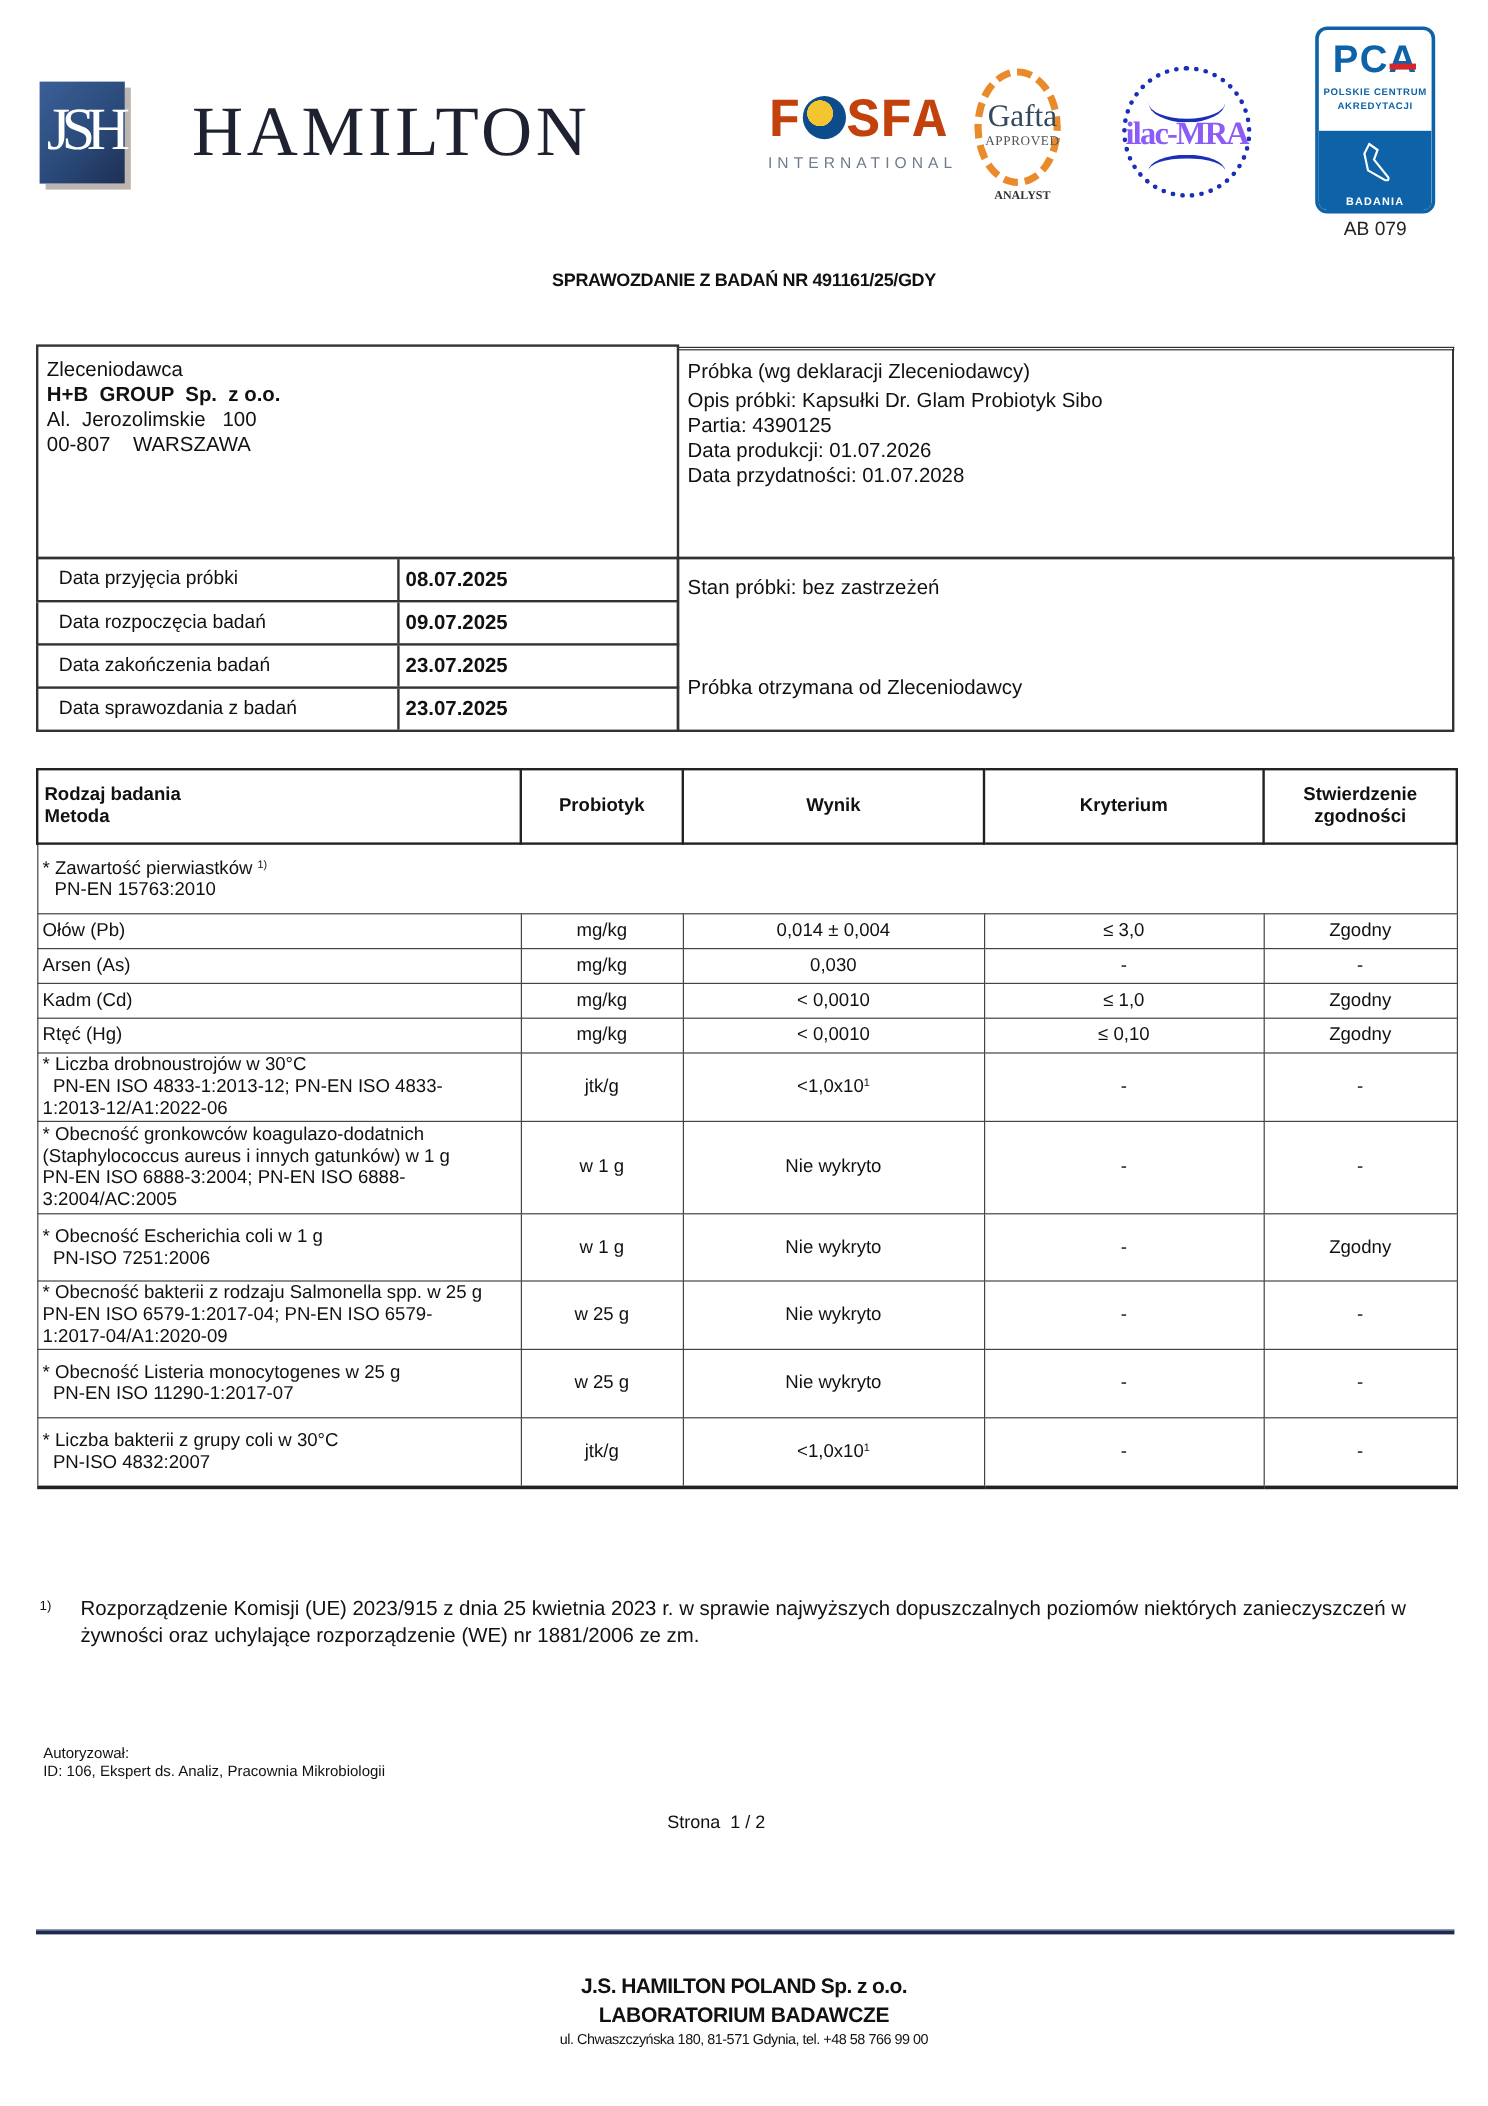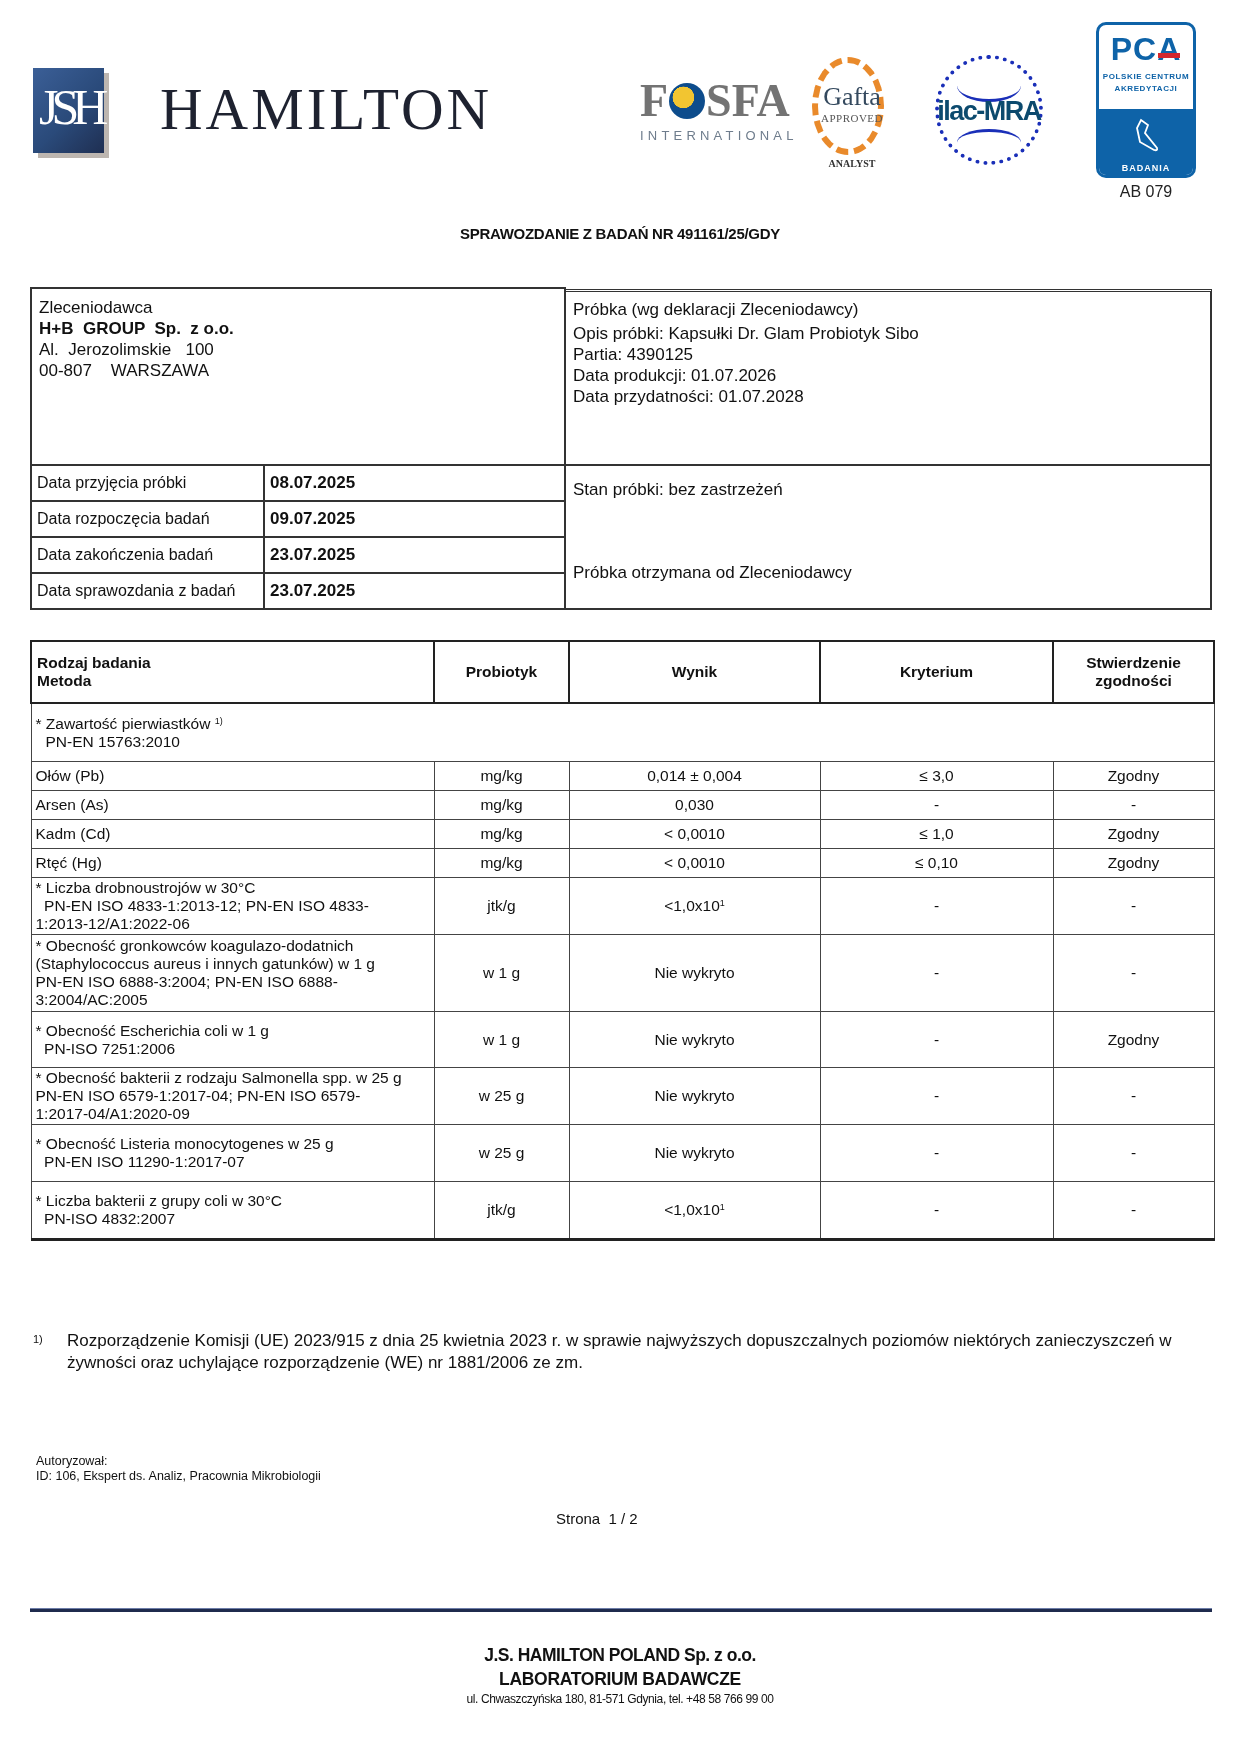--- a/index.html
+++ b/index.html
@@ -5,35 +5,35 @@
   html, body { margin: 0; padding: 0; background: #ffffff; }
   body { width: 1240px; height: 1755px; position: relative; font-family: "Liberation Sans", sans-serif; color: #111; overflow: hidden; }
   .abs { position: absolute; }
 
   
   .jsh-box { left: 33px; top: 68px; width: 71px; height: 85px; background: linear-gradient(135deg, #3b5f97 0%, #2a4a7a 55%, #1f2f52 100%); box-shadow: 5px 5px 0 #bdb6b0; }
   .jsh-box span { position: absolute; left: 6px; top: 14px; font-family: "Liberation Serif", serif; font-size: 50px; color: #fff; letter-spacing: -7px; line-height: 1; }
   .hamilton { left: 144px; top: 80px; font-family: "Liberation Serif", serif; font-size: 59px; color: #1e2230; letter-spacing: 3px; line-height: 1; margin-left: 16px; }
 
   .fosfa { left: 640px; top: 78px; width: 160px; }
-  .fosfa .big { font-family: Liberation Serif, serif; font-weight: bold; font-size: 46px; color: #737373; letter-spacing: 0px; line-height: 1; }
+  .fosfa .big { font-family: Liberation Mono, monospace; font-weight: bold; font-size: 46px; color: #c2410c; letter-spacing: 0px; line-height: 1; }
   .fosfa .big .globe { display:inline-block; width: 36px; height: 36px; border-radius: 50%; background: radial-gradient(circle at 40% 40%, #f2c531 0%, #f2c531 35%, #0d4c8c 36%, #0d4c8c 100%); vertical-align: -3px; margin: 0 1px; }
   .fosfa .small { font-size: 13px; letter-spacing: 4.2px; color: #6e7c8c; margin-top: 4px; }
 
   .gafta { left: 812px; top: 57px; width: 80px; height: 112px; }
   .gafta .ring { position: absolute; left: 0; top: 0; width: 72px; height: 98px; border: 6px dashed #e98a2b; border-radius: 50%; box-sizing: border-box; }
   .gafta .t1 { position: absolute; left: 0; width: 80px; top: 25px; text-align: center; font-family: "Liberation Serif", serif; font-size: 26px; color: #34495e; }
   .gafta .t2 { position: absolute; left: 0; width: 80px; top: 55px; text-align: center; font-family: "Liberation Serif", serif; font-size: 11px; color: #555; letter-spacing: 0.5px; }
   .gafta .t3 { position: absolute; left: 0; width: 80px; top: 101px; text-align: center; font-family: "Liberation Serif", serif; font-size: 10px; font-weight: bold; color: #333; }
 
   .ilac { left: 935px; top: 55px; width: 108px; height: 110px; }
   .ilac .circ { position: absolute; left: 0; top: 0; width: 108px; height: 110px; border-radius: 50%; border: 4px dotted #1a2fb8; box-sizing: border-box; }
   .ilac .arc1 { position: absolute; left: 22px; top: 14px; width: 64px; height: 30px; border-bottom: 3px solid #1a2fb8; border-radius: 0 0 50% 50%; }
   .ilac .arc2 { position: absolute; left: 22px; top: 74px; width: 64px; height: 24px; border-top: 3px solid #1a2fb8; border-radius: 50% 50% 0 0; }
-  .ilac .txt { position: absolute; left: -4px; width: 116px; top: 43px; text-align: center; font-family: Liberation Sans, sans-serif; font-weight: bold; font-size: 27px; color: #0c4a6e; letter-spacing: -1.5px; line-height: 1; }
+  .ilac .txt { position: absolute; left: -4px; width: 116px; top: 43px; text-align: center; font-family: Liberation Serif, serif; font-weight: bold; font-size: 27px; color: #8b5cf6; letter-spacing: -1.5px; line-height: 1; }
 
   .pca { left: 1096px; top: 22px; width: 100px; height: 156px; border: 3px solid #0e63a8; border-radius: 10px; box-sizing: border-box; overflow: hidden; background: #fff; }
   .pca .top { height: 84px; position: relative; }
   .pca .logo { position: absolute; left: 0; width: 100%; top: 6px; text-align: center; font-weight: bold; font-size: 32px; color: #0e63a8; letter-spacing: 1px; }
   .pca .logo .a { color: #0e63a8; position: relative; }
   .pca .logo .a::after { content: ""; position: absolute; left: 1px; right: 1px; bottom: 9px; height: 5px; background: #d4262c; }
   .pca .sub { position: absolute; left: 0; width: 100%; top: 46px; text-align: center; font-size: 8px; font-weight: bold; color: #0e63a8; letter-spacing: 0.6px; line-height: 12px; }
   .pca .bottom { background: #0e63a8; height: 72px; position: relative; }
   .pca .flask { position: absolute; left: 36px; top: 8px; font-size: 26px; color: #fff; }
   .pca .badania { position: absolute; left: 0; width: 100%; bottom: 8px; text-align: center; font-size: 9px; font-weight: bold; color: #fff; letter-spacing: 1px; }
@@ -48,21 +48,21 @@
   .client-box { left: 0; top: 0; width: 536px; height: 179px; }
   .sample-box { left: 534px; top: 2px; width: 648px; height: 177px; border-top: 3px double #333 !important; }
   .info .line { font-size: 17px; line-height: 21px; }
   .client-box .content { position: absolute; left: 7px; top: 8px; }
   .sample-box .content { position: absolute; left: 7px; top: 7px; }
   .bold { font-weight: bold; }
 
   .dates { position: absolute; left: 0; top: 177px; width: 536px; }
   .date-row { display: flex; height: 36px; border: 2px solid #333; border-top-width: 0; box-sizing: border-box; }
   .date-row:first-child { border-top-width: 2px; height: 38px; }
-  .date-row .lbl { width: 233px; border-right: 2px solid #333; padding-left: 5px; font-size: 16px; display: flex; align-items: center; box-sizing: border-box; }
+  .date-row .lbl { width: 301px; border-right: 2px solid #333; padding-left: 17px; font-size: 16px; display: flex; align-items: center; box-sizing: border-box; }
   .date-row .val { flex: 1; padding-left: 5px; font-size: 17px; font-weight: bold; display: flex; align-items: center; }
   .state-box { left: 534px; top: 177px; width: 648px; height: 146px; }
   .state-box .s1 { position: absolute; left: 7px; top: 14px; font-size: 17px; }
   .state-box .s2 { position: absolute; left: 7px; top: 97px; font-size: 17px; }
 
   
   table.results { position: absolute; left: 30px; top: 640px; width: 1183px; border-collapse: collapse; table-layout: fixed; }
   table.results th, table.results td { border: 1.5px solid #444; font-size: 15.5px; padding: 0 4px; line-height: 18px; }
   table.results th { font-weight: bold; font-size: 15.5px; height: 60px; border-width: 2px; border-color: #222; }
   table.results th.first { text-align: left; padding-left: 5px; }

